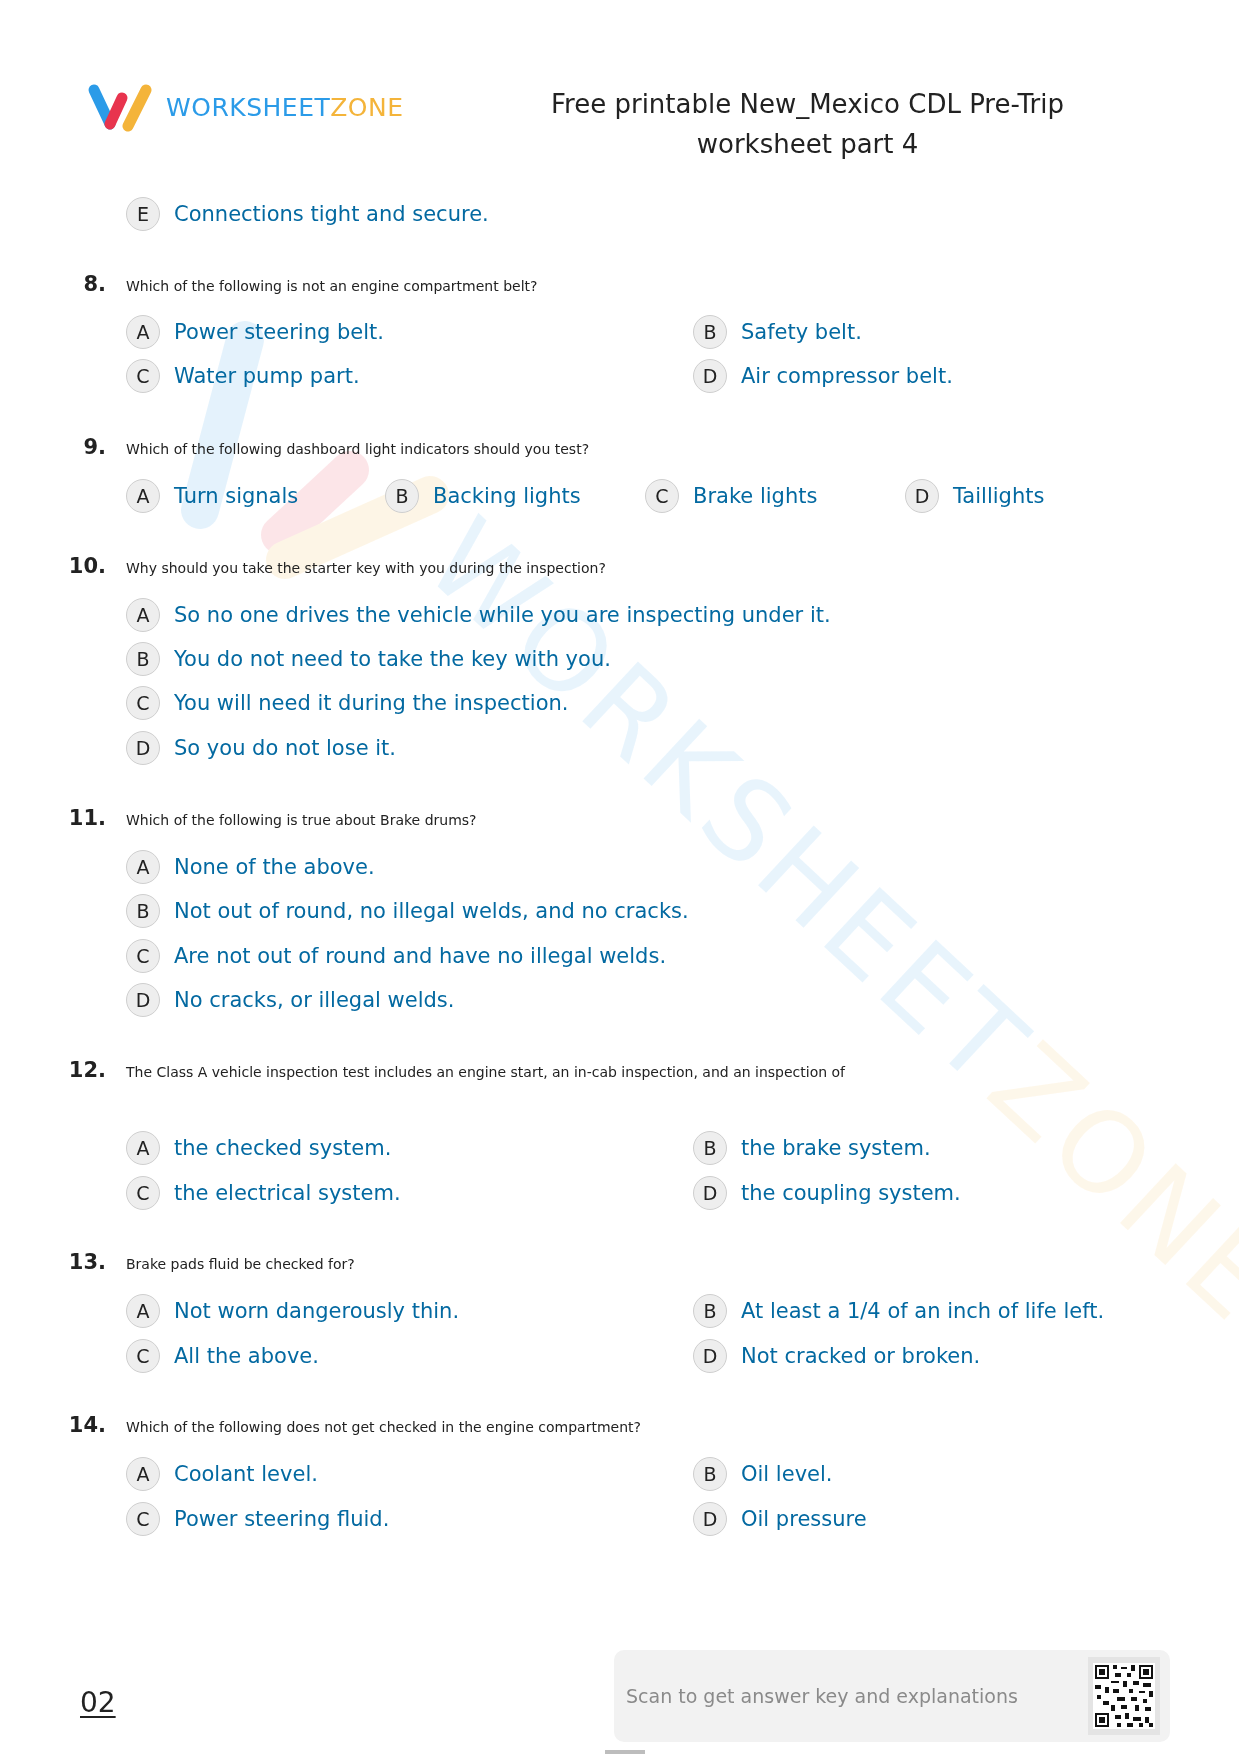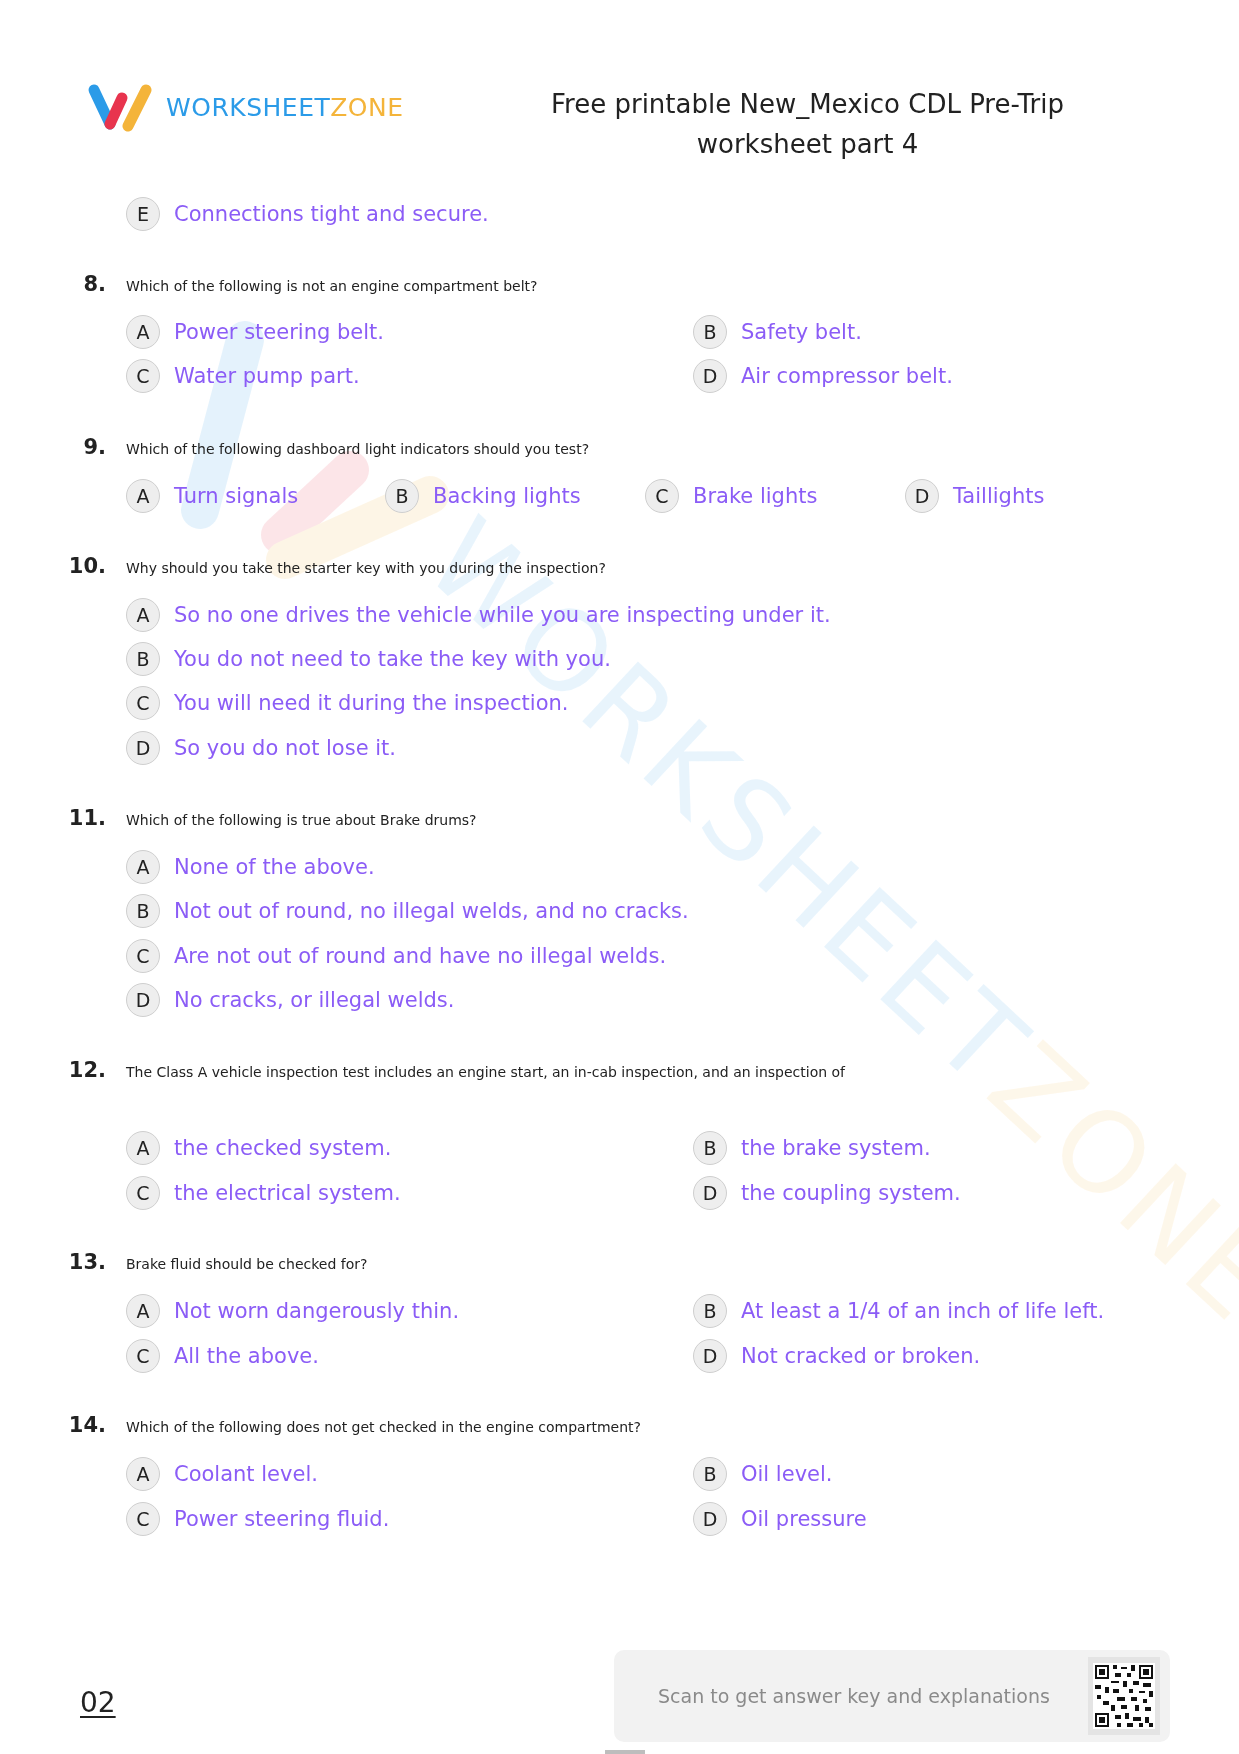--- a/index.html
+++ b/index.html
@@ -13,26 +13,26 @@
   .logo-text .w2 { color:#f4b43a; }
   .title { position:absolute; left:520px; top:84px; width:575px; text-align:center; font-weight:normal;
            font-size:26px; line-height:40px; color:#222; }
   .content { position:absolute; left:0; top:0; width:1239px; z-index:1; }
   .q { position:absolute; left:0; width:1239px; }
   .qnum { position:absolute; width:50px; text-align:right; font-weight:bold; font-size:21px; left:56px; }
   .qtext { position:absolute; left:126px; font-size:14px; line-height:28px; width:990px; }
   .opt { position:absolute; display:flex; align-items:center; height:36px; }
   .bubble { width:34px; height:34px; border-radius:50%; background:#eeeeee; border:1px solid #cfcfcf;
             box-sizing:border-box; display:flex; align-items:center; justify-content:center; font-size:19px; color:#222; }
-  .otext { margin-left:14px; font-size:21px; color:#8b5cf6; white-space:nowrap; }
+  .otext { margin-left:14px; font-size:21px; color:#0369a1; white-space:nowrap; }
   .pagenum { position:absolute; left:80px; top:1686px; font-weight:normal; font-size:28px; text-decoration:underline;
              text-underline-offset:4px; z-index:1; }
   .scanbox { position:absolute; left:614px; top:1650px; width:556px; height:92px; background:#f2f2f2; border-radius:10px;
              display:flex; align-items:center; z-index:1; }
-  .scantext { margin-left:44px; font-size:19px; color:#8a8a8a; flex:1; }
+  .scantext { margin-left:12px; font-size:19px; color:#8a8a8a; flex:1; }
   .qr { width:72px; height:78px; margin-right:10px; background:#e4e4e4; display:flex; align-items:center; justify-content:center; }
   .bottom-mark { position:absolute; left:605px; top:1750px; width:40px; height:4px; background:#bdbdbd; }
 </style>
 </head>
 <body>
 
 <svg class="watermark" viewBox="0 0 1239 1754">
   <g opacity="0.12">
     <line x1="245" y1="340" x2="200" y2="510" stroke="#2b9be8" stroke-width="38" stroke-linecap="round"></line>
     <line x1="350" y1="470" x2="280" y2="535" stroke="#e8344e" stroke-width="38" stroke-linecap="round"></line>
@@ -165,21 +165,21 @@
       <span class="bubble">C</span>
       <span class="otext">the electrical system.</span>
     </div>
   <div class="opt" style="left:693px; top:1175px;">
       <span class="bubble">D</span>
       <span class="otext">the coupling system.</span>
     </div>
 
   <div class="q" style="top:1250px;">
     <span class="qnum">13.</span>
-    <span class="qtext">Brake fluid should be checked for?</span>
+    <span class="qtext">Brake pads fluid be checked for?</span>
   </div>
   <div class="opt" style="left:126px; top:1293px;">
       <span class="bubble">A</span>
       <span class="otext">Not worn dangerously thin.</span>
     </div>
   <div class="opt" style="left:693px; top:1293px;">
       <span class="bubble">B</span>
       <span class="otext">At least a 1/4 of an inch of life left.</span>
     </div>
   <div class="opt" style="left:126px; top:1338px;">

